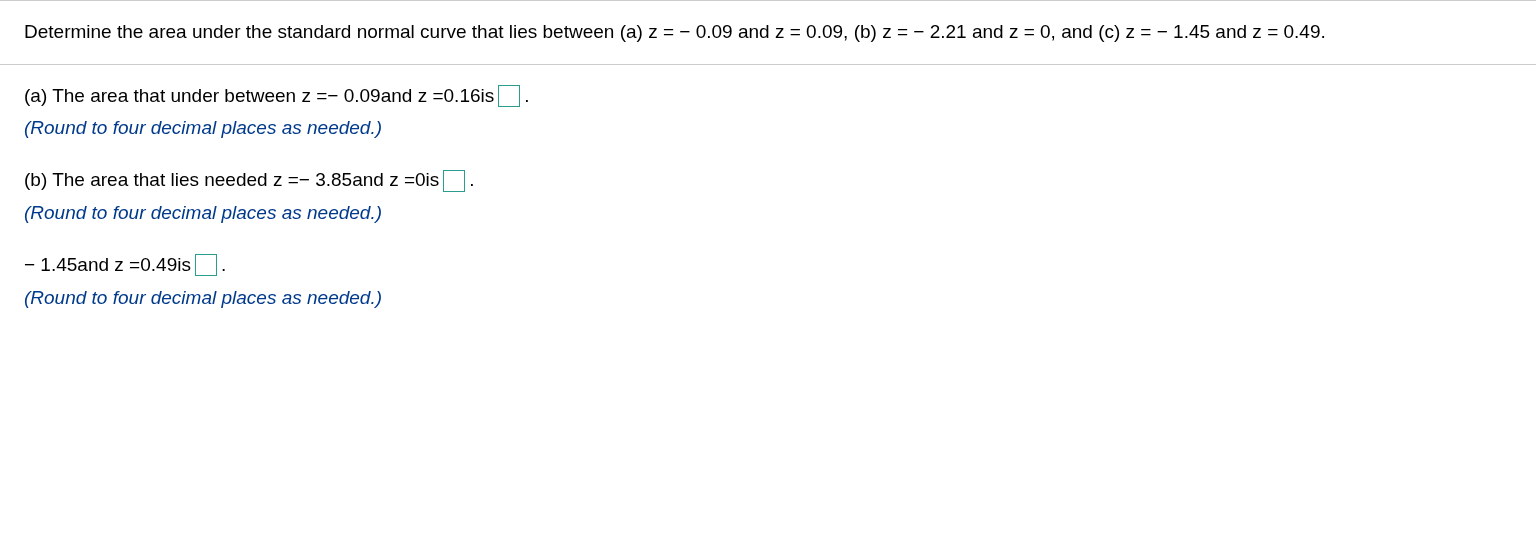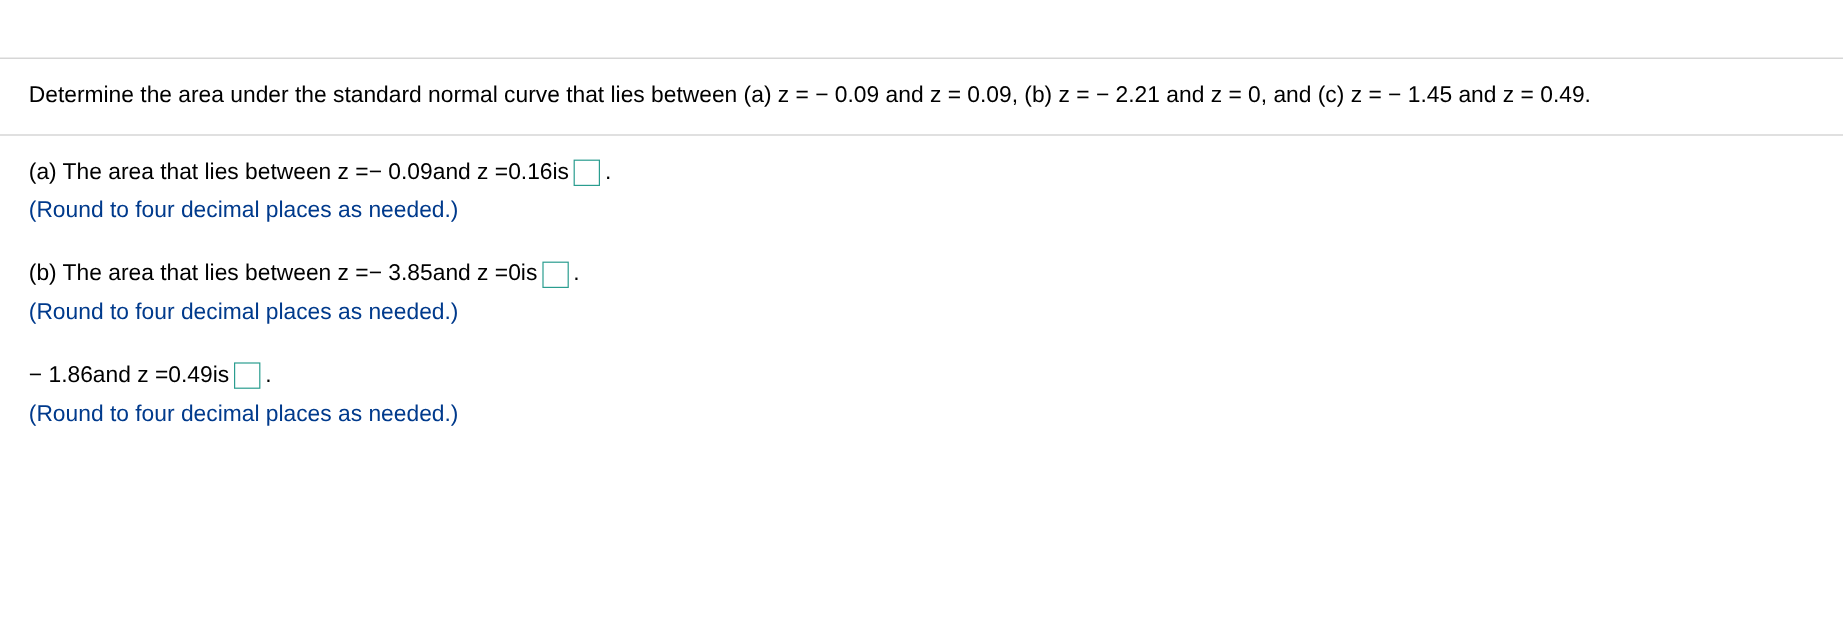--- a/index.html
+++ b/index.html
@@ -13,38 +13,38 @@
       color: #000;
       background: #fff;
       width: 1536px;
       height: 536px;
     }
     .question-header {
       padding: 18px 12px 18px 24px;
       border-top: 1px solid #ccc;
       border-bottom: 1px solid #ccc;
       line-height: 1.4;
-      margin-top: 48px;
     }
     .question-body {
       padding: 16px 24px;
     }
     .part {
       margin-bottom: 22px;
       line-height: 1.6;
     }
     .part-line1 {
       color: #000;
       display: flex;
       align-items: center;
       flex-wrap: wrap;
     }
     .part-line2 {
       color: #003a8c;
       margin-top: 2px;
+      font-style: italic;
     }
     .answer-box {
       display: inline-block;
       width: 22px;
       height: 22px;
       border: 1.5px solid #2a9d8f;
       background: #fff;
       vertical-align: middle;
       margin: 0 4px;
     }
@@ -57,47 +57,47 @@
 <body>
 
 <div class="question-header">
   <span>Determine the area under the standard normal curve that lies between (a) z = − 0.09 and z = 0.09, (b) z = − 2.21 and z = 0, and (c) z = − 1.45 and z = 0.49.</span>
 </div>
 
 <div class="question-body">
 
   <div class="part">
     <div class="part-line1">
-      <span>(a) The area that lies between z = </span>
+      <span>(a) The area that under between z = </span>
       <span class="minus">− 0.09</span>
       <span> and z = </span>
       <span>0.16</span>
       <span> is </span>
       <input type="text" class="answer-box" style="">
       <span>.</span>
     </div>
     <div class="part-line2">(Round to four decimal places as needed.)</div>
   </div>
 
   <div class="part">
     <div class="part-line1">
-      <span>(b) The area that lies between z = </span>
+      <span>(b) The area that lies needed z = </span>
       <span class="minus">− 3.85</span>
       <span> and z = </span>
       <span>0</span>
       <span> is </span>
       <input type="text" class="answer-box" style="">
       <span>.</span>
     </div>
     <div class="part-line2">(Round to four decimal places as needed.)</div>
   </div>
 
   <div class="part">
     <div class="part-line1">
-      <span class="minus">− 1.86</span>
+      <span class="minus">− 1.45</span>
       <span> and z = </span>
       <span>0.49</span>
       <span> is </span>
       <input type="text" class="answer-box" style="">
       <span>.</span>
     </div>
     <div class="part-line2">(Round to four decimal places as needed.)</div>
   </div>
 
 </div>

